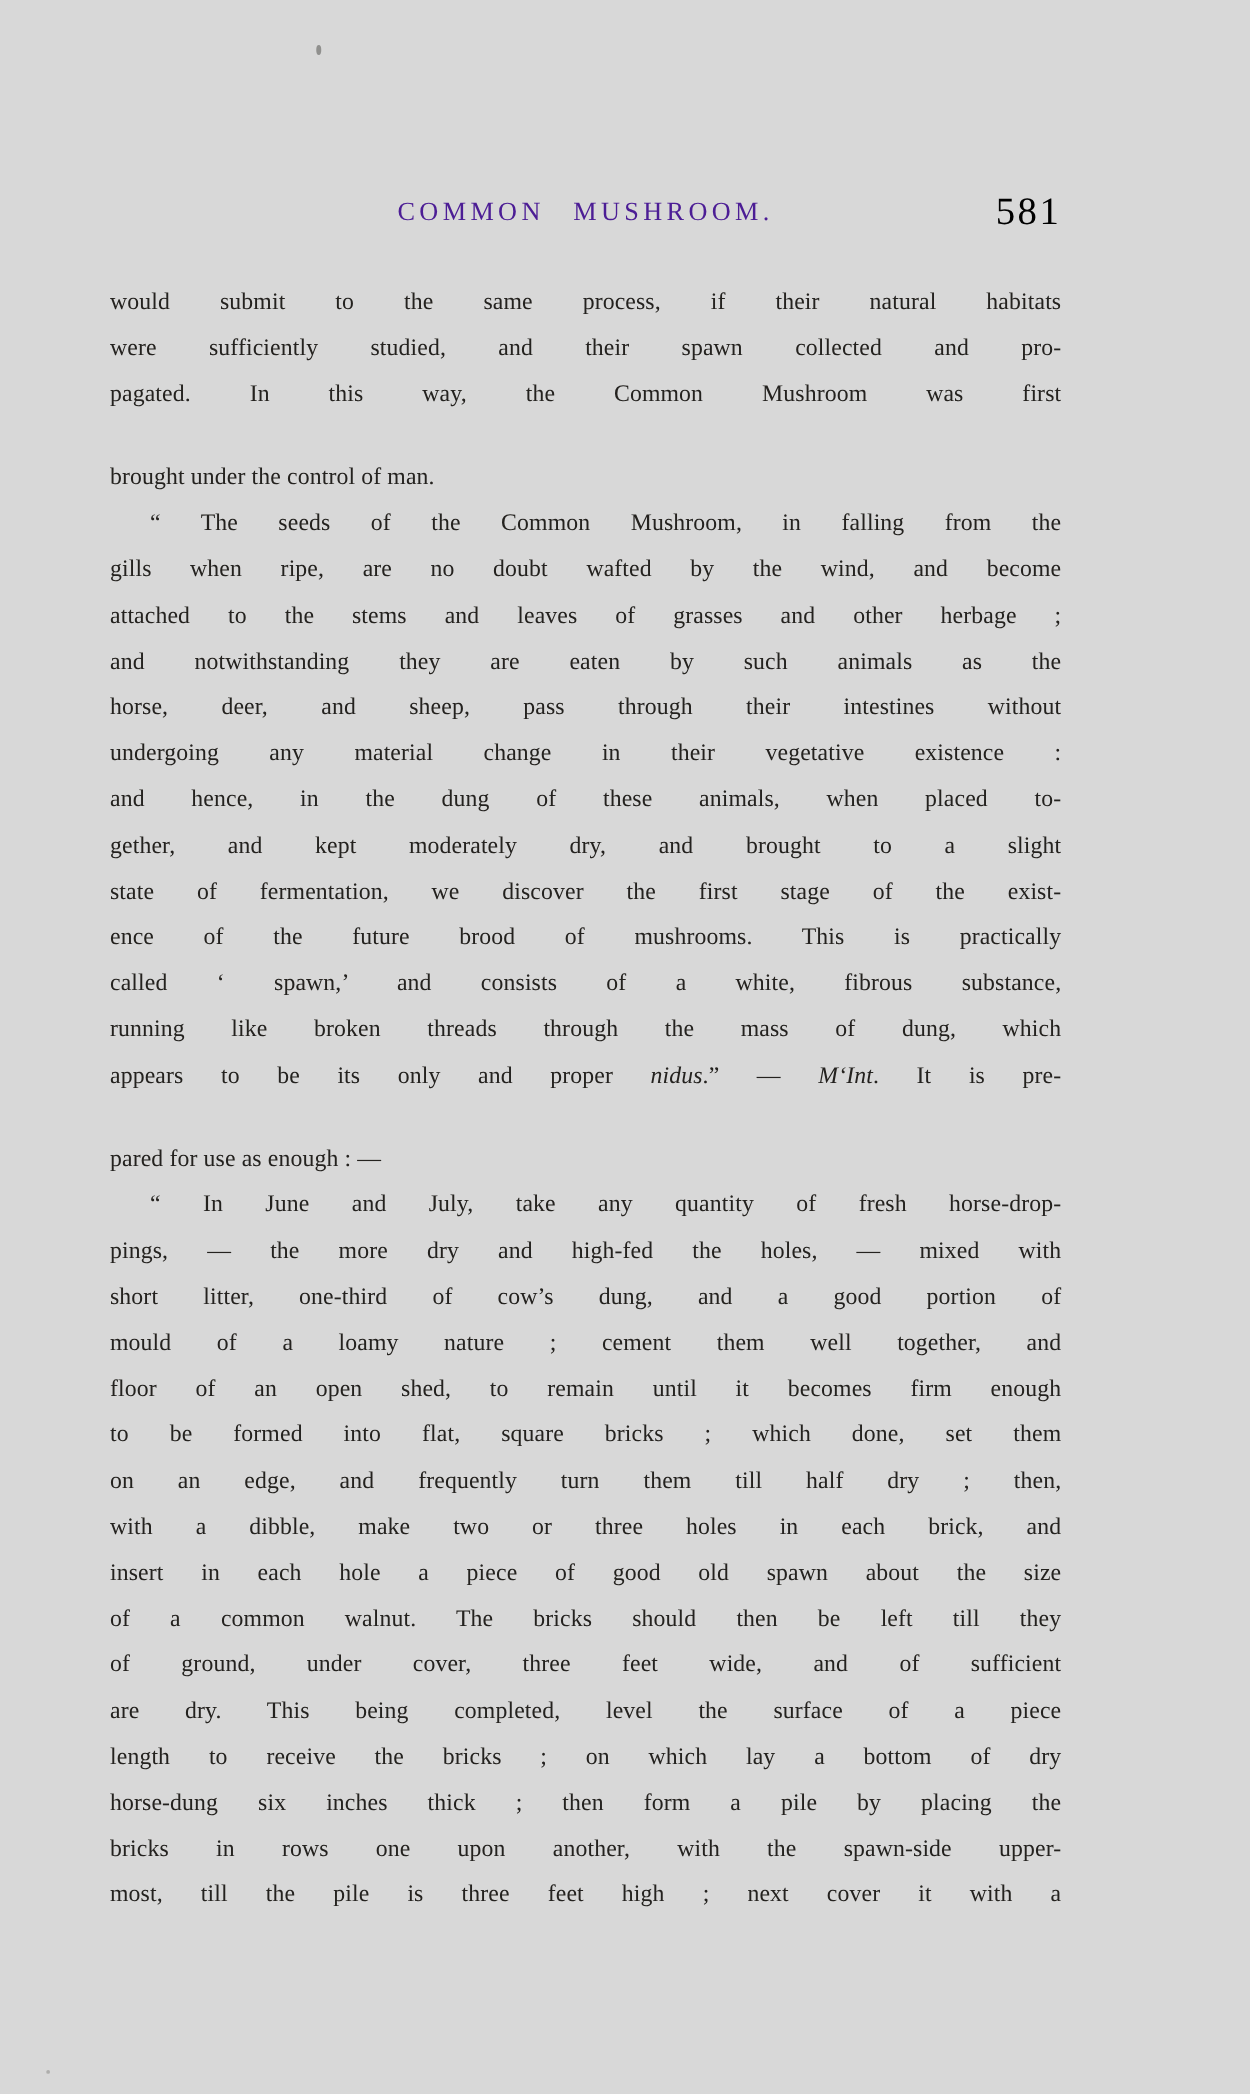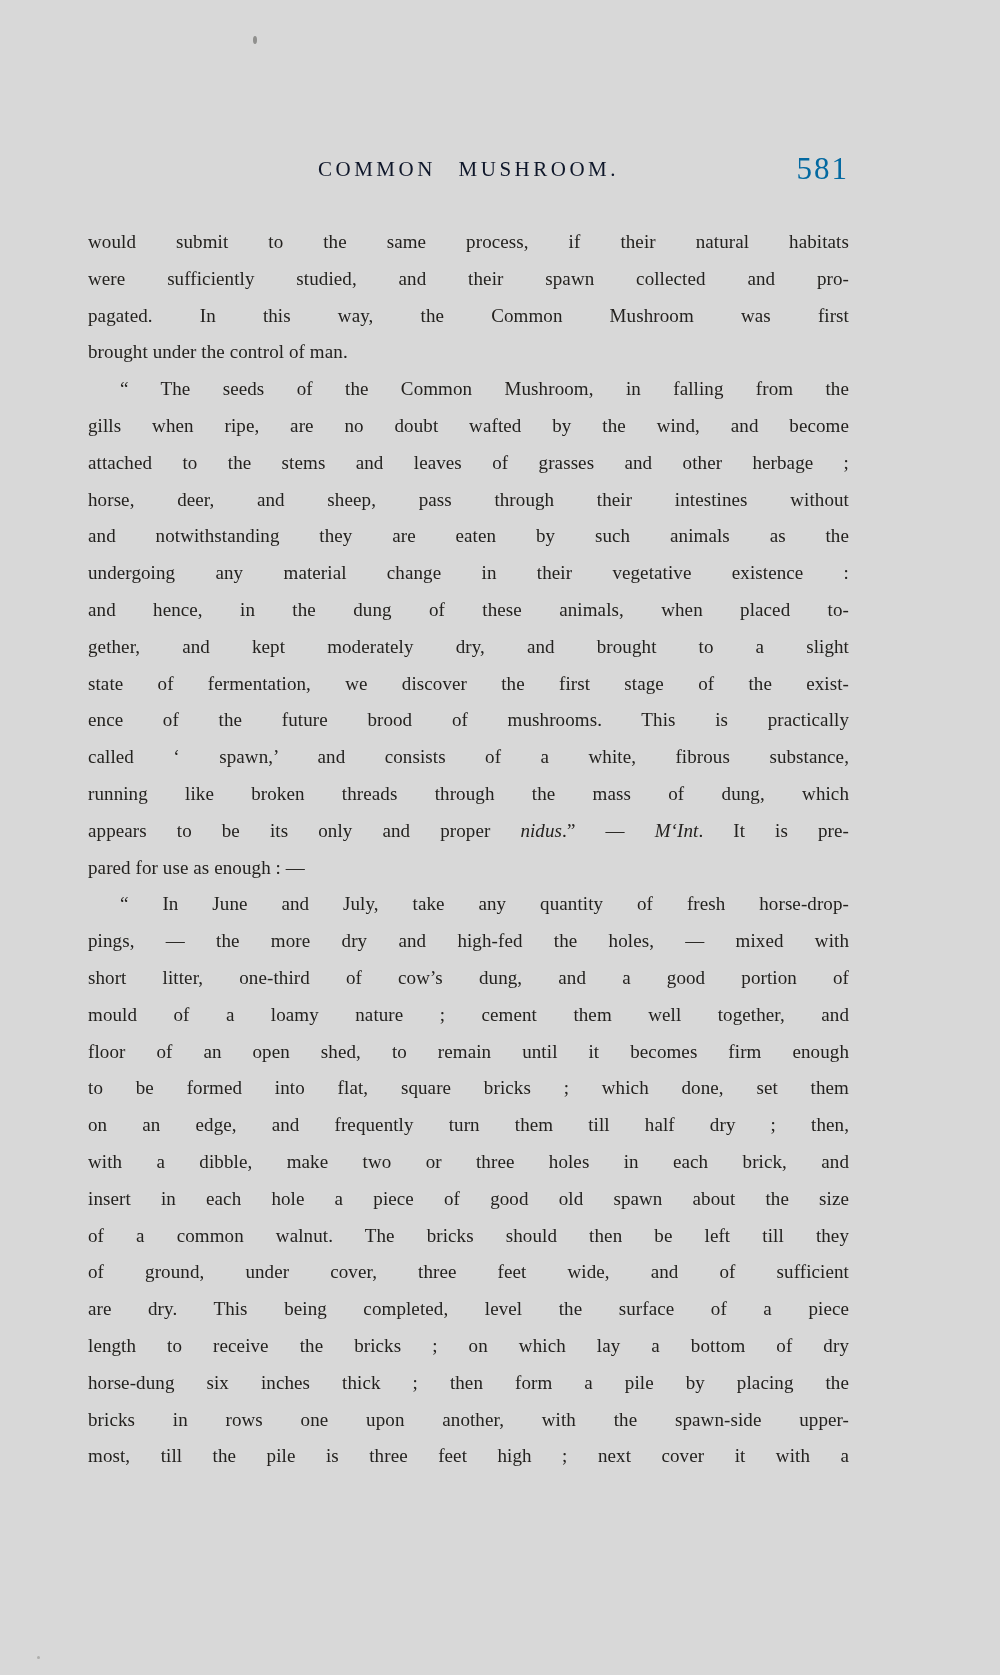--- a/index.html
+++ b/index.html
@@ -25,46 +25,47 @@
   }
   .running-title {
     position: absolute;
     left: 0;
     right: 0;
     bottom: 2px;
     text-align: center;
     font-size: 21px;
     letter-spacing: 3.5px;
     word-spacing: 14px;
-    color: #0f172a;
+    color: #4c1d95;
   }
   .page-number {
     position: absolute;
     right: 0;
     bottom: -3px;
     font-size: 31px;
     letter-spacing: 2px;
-    color: #0369a1;
+    color: #000000;
   }
   .textblock {
     position: absolute;
     left: 88px;
     top: 224px;
     width: 761px;
   }
   .line {
     line-height: 36.8px;
     font-size: 19px;
     text-align: justify;
     text-align-last: justify;
     white-space: nowrap;
     letter-spacing: 0.1px;
   }
   .line.unjust {
     text-align-last: left;
+    margin-top: 30px;
   }
   .line.indent {
     text-indent: 32px;
     font-family: Liberation Serif, serif;
   }
   .it {
     font-style: italic;
   }
   .speck {
     position: absolute;
@@ -98,22 +99,22 @@
   </div>
 
   <div class="textblock">
       <div class="line">would submit to the same process, if their natural habitats</div>
       <div class="line">were sufficiently studied, and their spawn collected and pro-</div>
       <div class="line">pagated.  In this way, the Common Mushroom was first</div>
       <div class="line unjust">brought under the control of man.</div>
       <div class="line indent">“ The seeds of the Common Mushroom, in falling from the</div>
       <div class="line">gills when ripe, are no doubt wafted by the wind, and become</div>
       <div class="line">attached to the stems and leaves of grasses and other herbage ;</div>
+      <div class="line">and notwithstanding they are eaten by such animals as the</div>
       <div class="line">horse, deer, and sheep, pass through their intestines without</div>
-      <div class="line">and notwithstanding they are eaten by such animals as the</div>
       <div class="line">undergoing any material change in their vegetative existence :</div>
       <div class="line">and hence, in the dung of these animals, when placed to-</div>
       <div class="line">gether, and kept moderately dry, and brought to a slight</div>
       <div class="line">state of fermentation, we discover the first stage of the exist-</div>
       <div class="line">ence of the future brood of mushrooms.  This is practically</div>
       <div class="line">called ‘ spawn,’ and consists of a white, fibrous substance,</div>
       <div class="line">running like broken threads through the mass of dung, which</div>
       <div class="line"><span>appears to be its only and proper </span><span class="it">nidus</span><span>.” — </span><span class="it">M‘Int</span><span>.  It is pre-</span></div>
       <div class="line unjust">pared for use as enough : —</div>
       <div class="line indent">“ In June and July, take any quantity of fresh horse-drop-</div>

